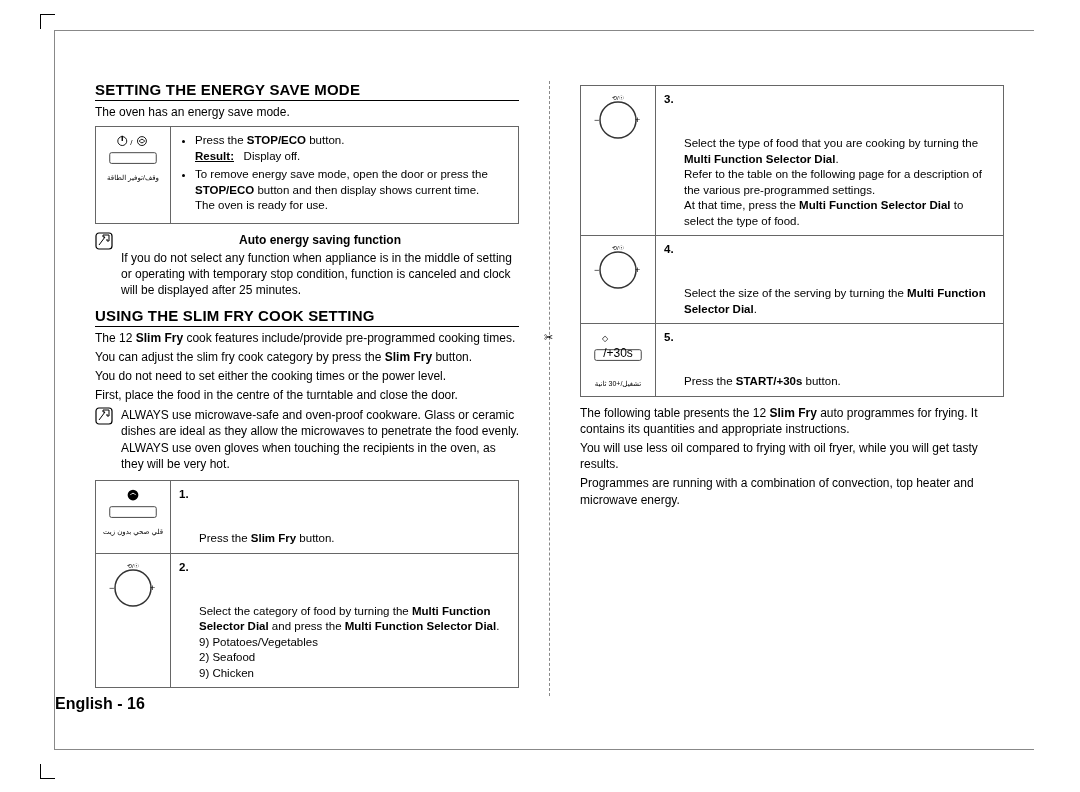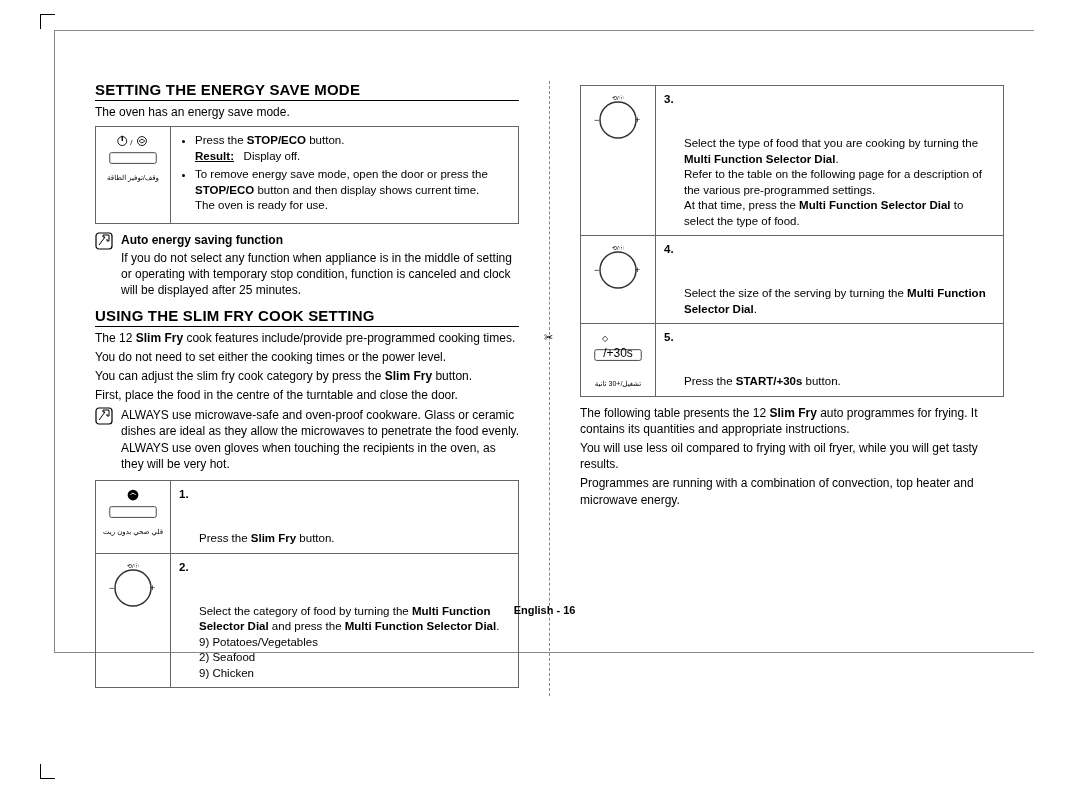--- a/index.html
+++ b/index.html
@@ -11,21 +11,21 @@
     color: #000;
     width: 1080px;
     height: 792px;
     position: relative;
   }
   .page {
     position: absolute;
     left: 54px;
     top: 30px;
     width: 980px;
-    height: 623px;
+    height: 720px;
     border-top: 1px solid #888;
     border-left: 1px solid #888;
     border-bottom: 1px solid #888;
     box-sizing: border-box;
   }
   .crop-tl {
     position: absolute;
     left: 40px;
     top: 14px;
     width: 14px;
@@ -92,31 +92,30 @@
   .tbl li { margin-bottom: 3px; }
   .numcell { display:flex; gap:6px; }
   .numcell .n { font-weight: bold; width:14px; flex-shrink:0; }
   .numcell .txt { flex:1;margin-top:44px; }
   .note-row { display:flex; gap:8px; margin:4px 0 8px 0; }
   .note-icon {
     flex-shrink:0;
     width:18px; height:18px;
   }
   .note-body { flex:1; line-height:1.35; }
-  .note-body .nt-title { font-weight: bold; display:block; margin-bottom:2px;}
+  .note-body .nt-title { font-weight: bold; display:block; margin-bottom:2px;text-align:center;}
   .dial-svg { width:52px; height:52px; }
   .btn-svg { width:60px; height:34px; }
   .smalllabel { font-size:7px; display:block; margin-top:1px; }
   .footer {
     position:absolute;
     bottom:36px;
     left:0; right:0;
-    text-align:center;
     font-weight:bold;
-    font-size:11px;
+    font-size:16px;
   }
   .imprint {
     position:absolute;
     bottom:8px;
     left:40px; right:30px;
     display:flex;
     justify-content:space-between;
     font-size:8px;
     color:#444;
   }
@@ -170,22 +169,22 @@
           <path d="M4 13 L10 5 M10 5 L8 5 L8 3 L14 3 L14 9 L12 9 L12 7" fill="none" stroke="#000" stroke-width="1"></path>
         </svg>
         <div class="note-body">
           <span class="nt-title">Auto energy saving function</span>
           <span>If you do not select any function when appliance is in the middle of setting or operating with temporary stop condition, function is canceled and clock will be displayed after 25 minutes.</span><br>
         </div>
       </div>
 
       <h2>USING THE SLIM FRY COOK SETTING</h2>
       <p><span>The 12 </span><b>Slim Fry</b><span> cook features include/provide pre-programmed cooking times.</span></p>
+      <p><span>You can adjust the slim fry cook category by press the </span><b>Slim Fry</b><span> button.</span></p>
       <p>You do not need to set either the cooking times or the power level.</p>
-      <p><span>You can adjust the slim fry cook category by press the </span><b>Slim Fry</b><span> button.</span></p>
       <p>First, place the food in the centre of the turntable and close the door.</p>
 
       <div class="note-row">
         <svg class="note-icon" viewBox="0 0 18 18">
           <rect x="1" y="1" width="16" height="16" rx="3" fill="none" stroke="#000" stroke-width="1.2"></rect>
           <path d="M4 13 L10 5 M10 5 L8 5 L8 3 L14 3 L14 9 L12 9 L12 7" fill="none" stroke="#000" stroke-width="1"></path>
         </svg>
         <div class="note-body">ALWAYS use microwave-safe and oven-proof cookware. Glass or ceramic dishes are ideal as they allow the microwaves to penetrate the food evenly. ALWAYS use oven gloves when touching the recipients in the oven, as they will be very hot.</div>
       </div>
 

